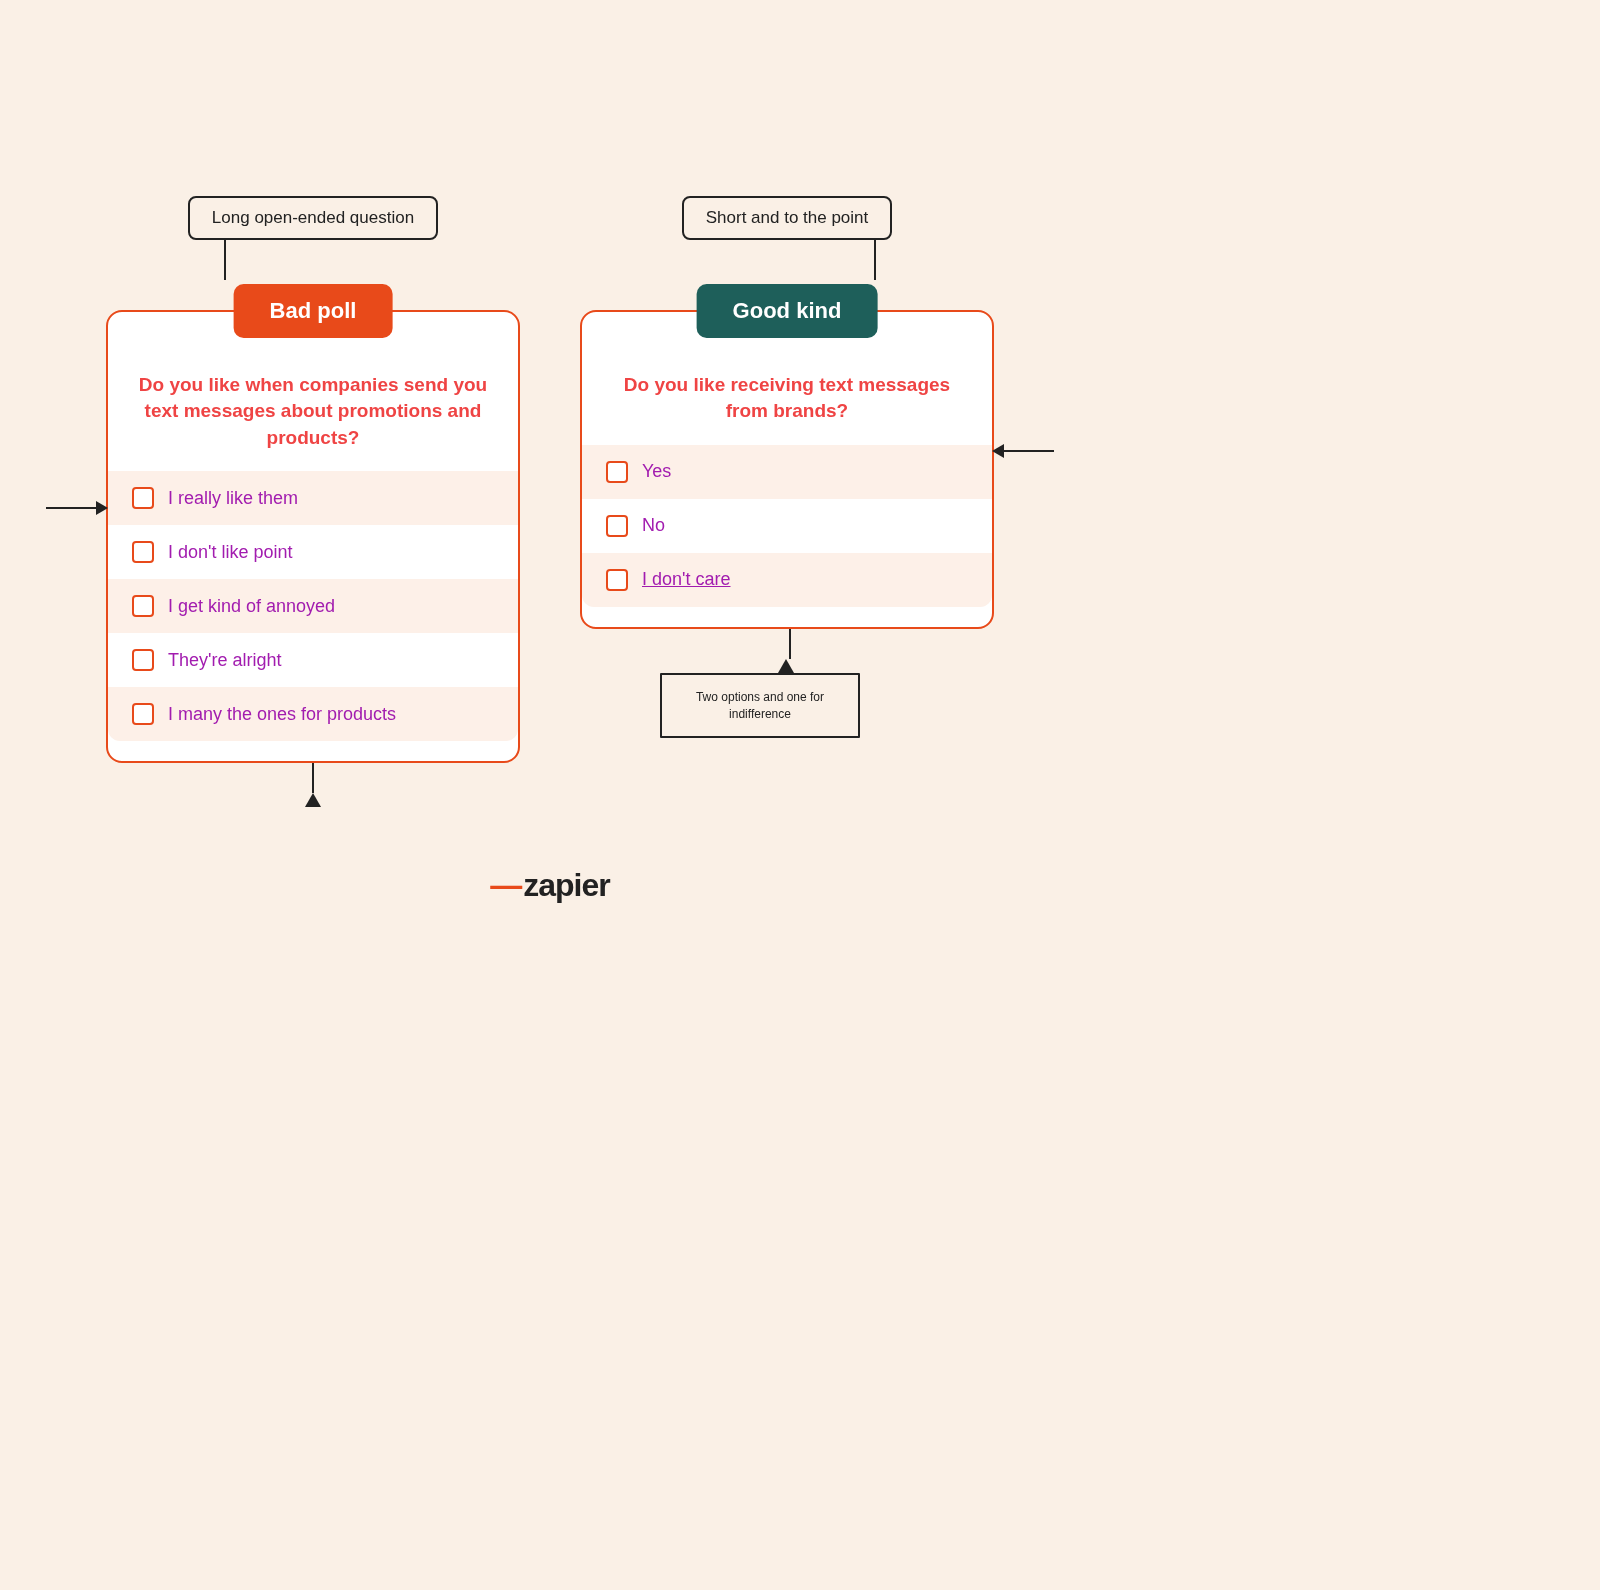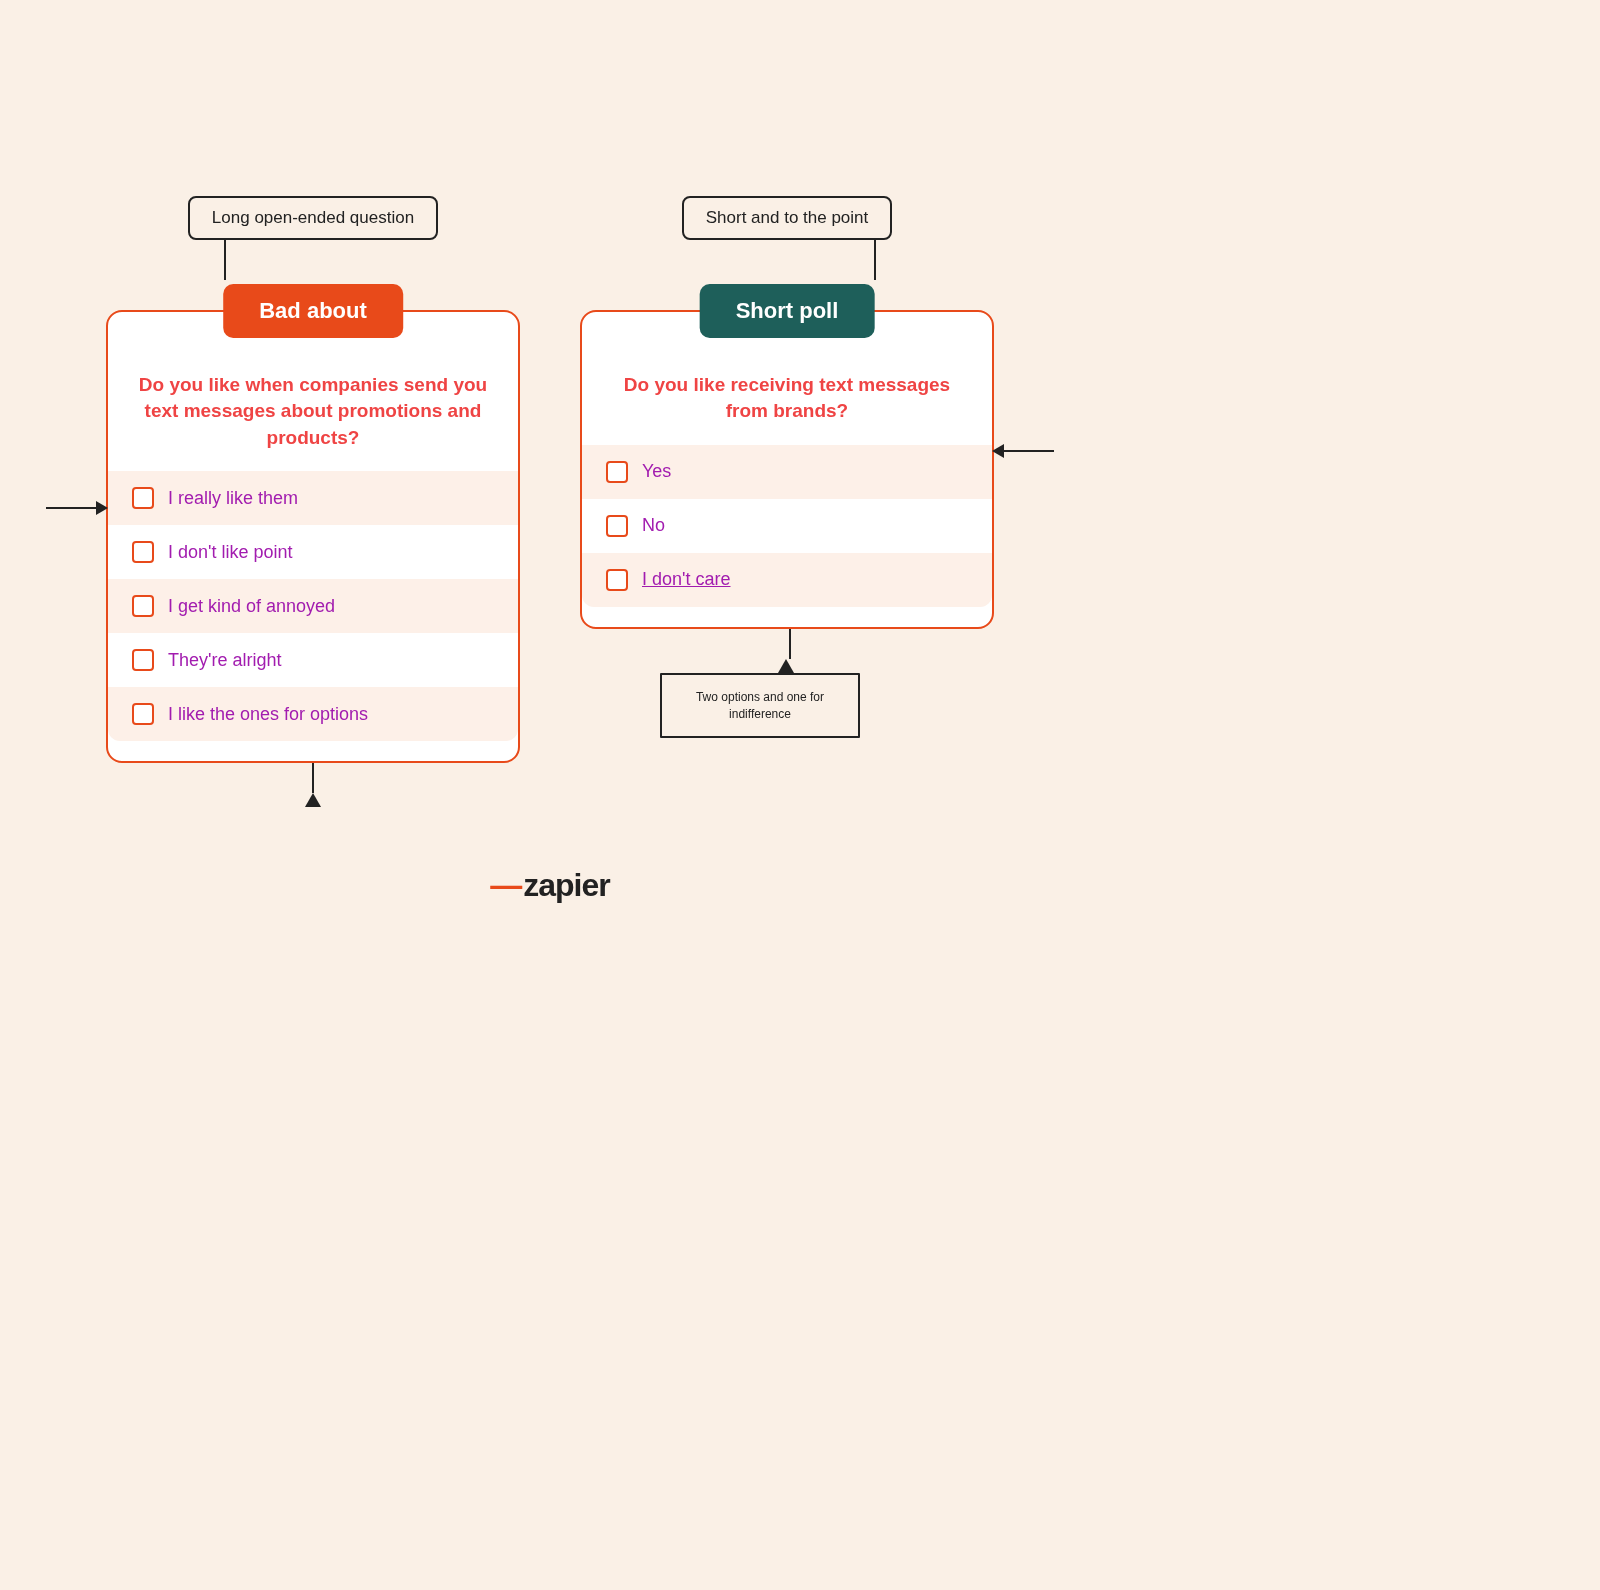--- a/index.html
+++ b/index.html
@@ -169,21 +169,21 @@
         </div>
 
         <div style="display:flex; flex-direction:column; align-items:flex-start; width:100%; padding-left:60px; margin-top:0;">
 
           <div style="width:2px; height:40px; background:#222; margin-left:58px;"></div>
         </div>
 
         <div class="poll-card" style="position:relative; margin-top:30px; width:100%;">
 
           <div class="poll-title-badge bad-badge">
-            <span>Bad about</span>
+            <span>Bad poll</span>
           </div>
 
           <div style="position:absolute; left:-62px; top:42%; display:flex; align-items:center;">
             <div style="width:50px; height:2px; background:#222;"></div>
             <div style="width:0;height:0;border-top:7px solid transparent;border-bottom:7px solid transparent;border-left:12px solid #222;"></div>
           </div>
 
           <div class="poll-question">
             <span>Do you like when companies send you text messages about promotions and products?</span>
           </div>
@@ -200,21 +200,21 @@
             <div class="poll-option">
               <div class="checkbox-icon"></div>
               <span>I get kind of annoyed</span>
             </div>
             <div class="poll-option">
               <div class="checkbox-icon"></div>
               <span>They're alright</span>
             </div>
             <div class="poll-option" style="border-radius:0 0 12px 12px;">
               <div class="checkbox-icon"></div>
-              <span>I like the ones for options</span>
+              <span>I many the ones for products</span>
             </div>
           </div>
         </div>
 
         <div class="bottom-annotation">
           <div style="width:2px; height:30px; background:#222;"></div>
           <div style="width:0;height:0;border-left:8px solid transparent;border-right:8px solid transparent;border-bottom:14px solid #222;"></div>
         </div>
 
       </div>
@@ -228,21 +228,21 @@
           <span>Short and to the point</span>
         </div>
 
         <div style="display:flex; flex-direction:column; align-items:flex-end; width:100%; padding-right:60px; margin-top:0;">
           <div style="width:2px; height:40px; background:#222; margin-right:58px;"></div>
         </div>
 
         <div class="poll-card" style="position:relative; margin-top:30px; width:100%; border-color:#e84a1a;">
 
           <div class="poll-title-badge good-badge">
-            <span>Short poll</span>
+            <span>Good kind</span>
           </div>
 
           <div style="position:absolute; right:-62px; top:42%; display:flex; align-items:center;">
             <div style="width:0;height:0;border-top:7px solid transparent;border-bottom:7px solid transparent;border-right:12px solid #222;"></div>
             <div style="width:50px; height:2px; background:#222;"></div>
           </div>
 
           <div class="poll-question">
             <span>Do you like receiving text messages from brands?</span>
           </div>

